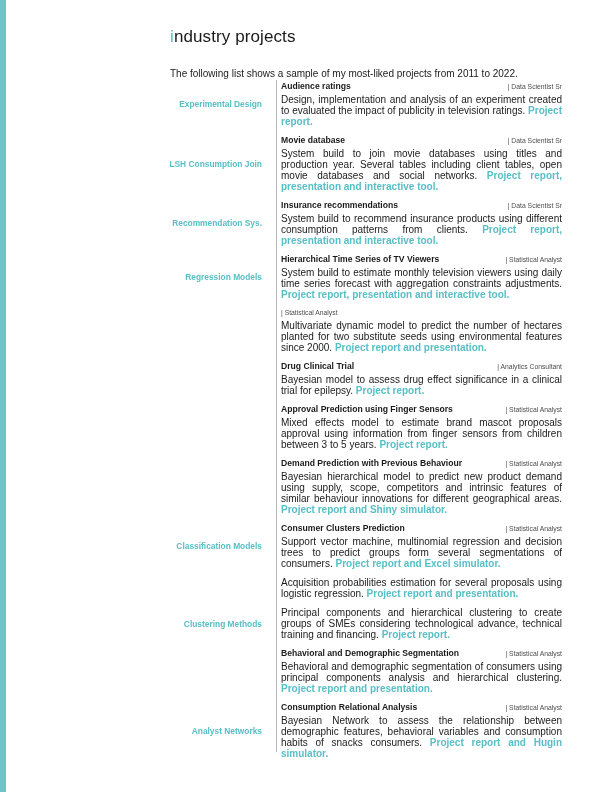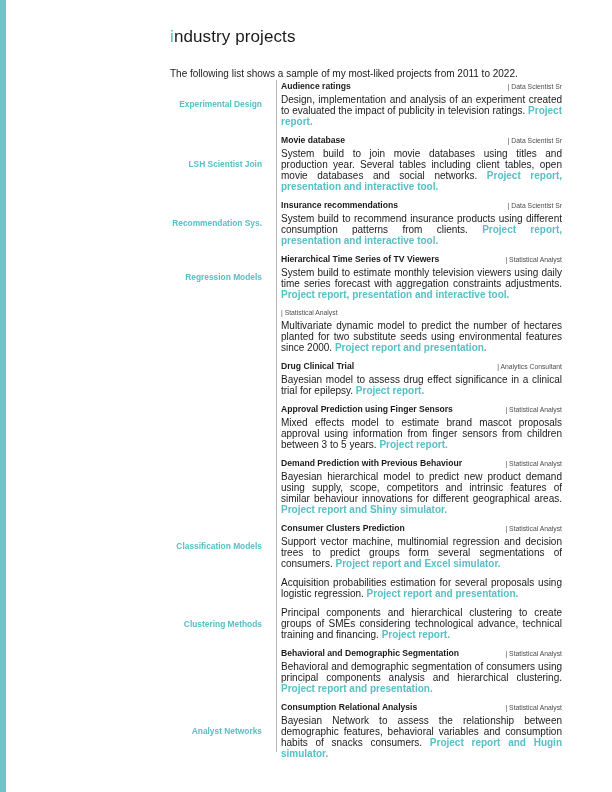--- a/index.html
+++ b/index.html
@@ -146,21 +146,21 @@
         <div class="body">
           <div class="head">
             <div class="job">Audience ratings</div>
             <div class="role">| Data Scientist Sr</div>
           </div>
           <div class="desc"><span>Design, implementation and analysis of an experiment created to evaluated the impact of publicity in television ratings. </span><span class="link">Project report.</span></div>
         </div>
       </div>
       <div class="spacer"></div>
       <div class="entry">
-        <div class="cat">LSH Scientist Join</div>
+        <div class="cat">LSH Consumption Join</div>
         <div class="body">
           <div class="head">
             <div class="job">Movie database</div>
             <div class="role">| Data Scientist Sr</div>
           </div>
           <div class="desc"><span>System build to join movie databases using titles and production year. Several tables including client tables, open movie databases and social networks. </span><span class="link">Project report, presentation and interactive tool.</span></div>
         </div>
       </div>
       <div class="spacer"></div>
       <div class="entry">

